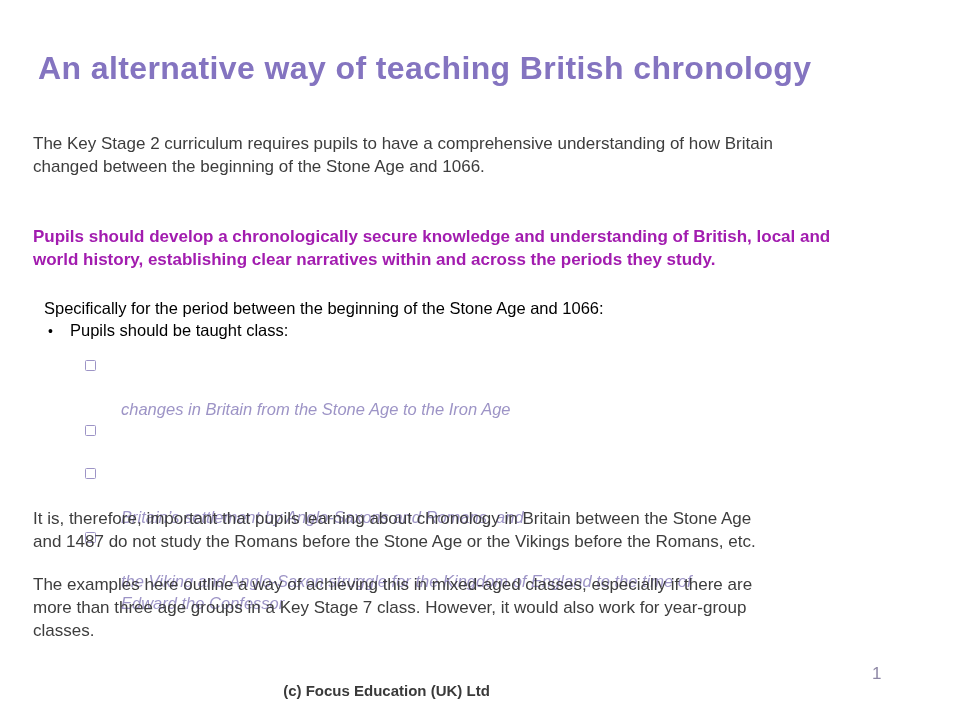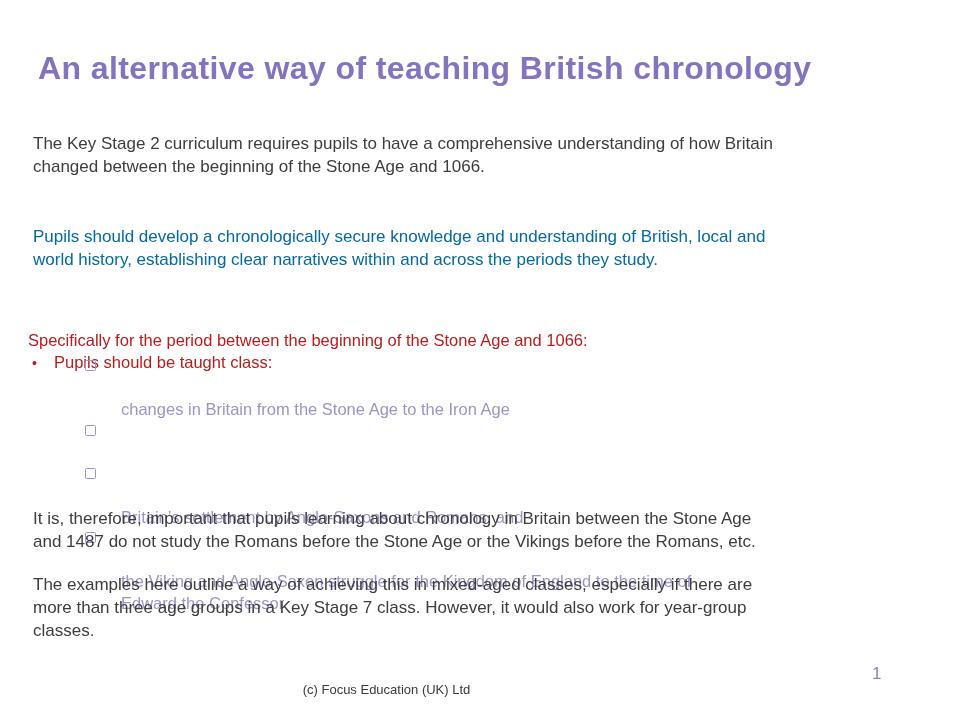--- a/index.html
+++ b/index.html
@@ -27,46 +27,46 @@
     position: absolute;
     left: 33px;
     width: 900px;
     font-size: 17px;
     line-height: 23px;
     color: #3d3d3d;
     white-space: pre-line;
   }
   .para-intro      { top: 132px; }
   .para-nc         { top: 202px; }
-  .nc-quote        { font-weight: normal; color: #0369a1; white-space: pre-line; }
+  .nc-quote        { font-weight: bold; color: #a21caf; white-space: pre-line; }
   .para-important  { top: 507px; }
   .para-examples   { top: 573px; }
 
   .purple-section {
     position: absolute;
-    left: 28px;
+    left: 44px;
     top: 297px;
     width: 880px;
-    color: #b91c1c;
+    color: #000000;
     font-size: 16.5px;
     line-height: 22px;
-    margin-top: 32px;
   }
   .taught-row { display: flex; align-items: baseline; }
   .bullet-glyph { width: 26px; text-align: left; padding-left: 4px; font-size: 14px; }
 
   .checklist {
     position: absolute;
     left: 85px;
     top: 356px;
     width: 760px;
     list-style: none;
     color: #9d94c6;
     font-size: 16.5px;
     line-height: 21.5px;
+    font-style: italic;
   }
   .checklist li {
     position: relative;
     padding-left: 36px;
     white-space: pre-line;
   }
   .checkbox {
     position: absolute;
     left: 0;
     top: 4px;
@@ -75,22 +75,23 @@
     border: 1.6px solid #9d94c6;
     border-radius: 1.5px;
     font-style: normal;
   }
   .footer-copyright {
     position: absolute;
     left: 0;
     top: 682px;
     width: 773px;
     text-align: center;
-    font-size: 13px;
+    font-size: 15px;
     color: #3a3a3a;
+    font-weight: bold;
   }
   .page-number {
     position: absolute;
     left: 872px;
     top: 664px;
     font-size: 17px;
     color: #8e87a5;
   }
 </style>
 </head>

